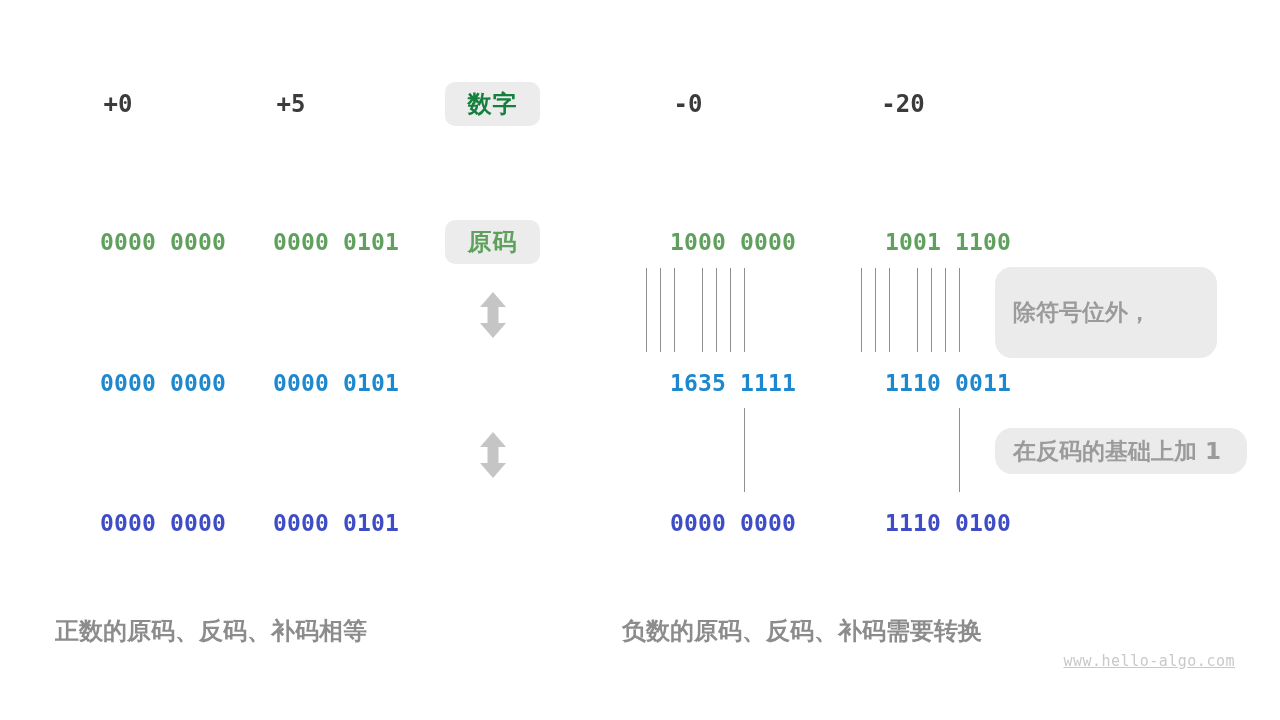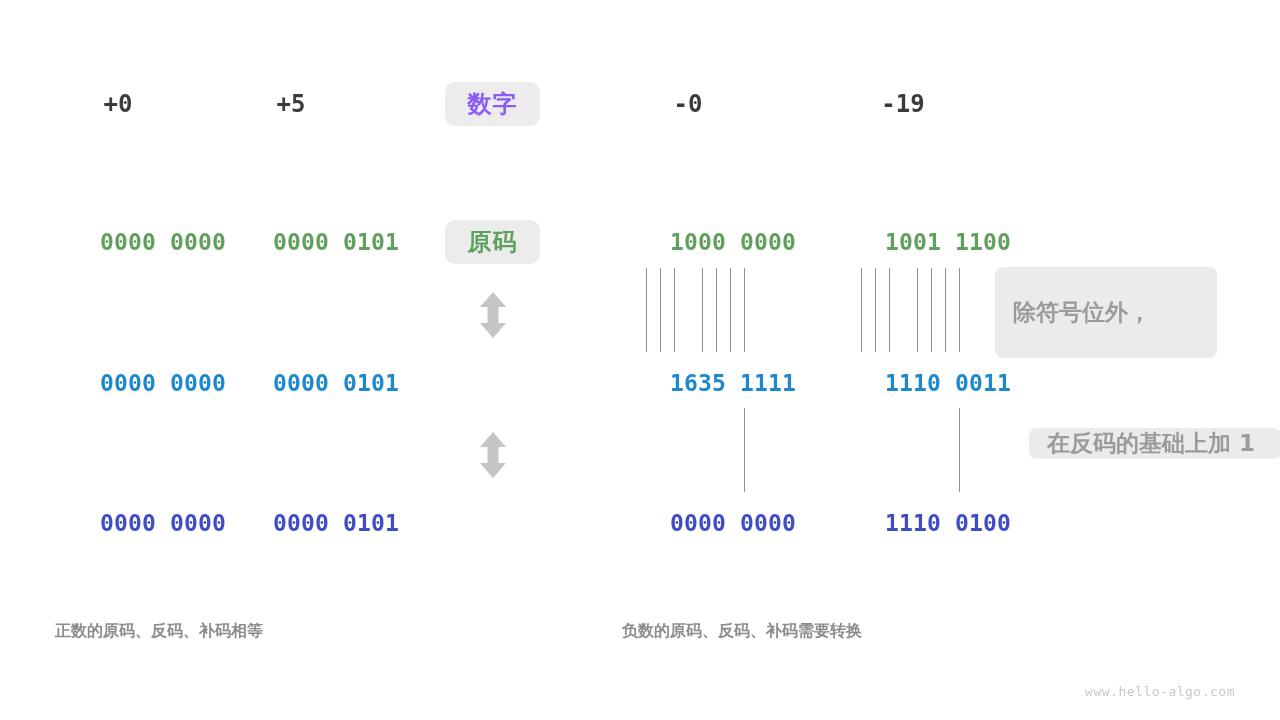--- a/index.html
+++ b/index.html
@@ -36,48 +36,48 @@
   .tick {
     position:absolute; width:1px; background:#909090;
   }
 
   
   .updown-arrow { position:absolute; width:26px; height:46px; }
   .updown-arrow svg { display:block; }
 
   
   .annot {
-    position:absolute; background:#ebebeb; border-radius:8px;
+    position:absolute; background:#ebebeb; border-radius:17px;
     color:#9b9b9b; font-weight:bold; font-size:23px;
     display:flex; flex-direction:column; justify-content:center;
     padding:0 18px; box-sizing:border-box; line-height:37px;
     white-space:nowrap;
   }
 
   
   .caption {
     position:absolute; top:616px; height:30px; line-height:30px;
-    font-size:16px; font-weight:bold; color:#8c8c8c; white-space:nowrap;
+    font-size:24px; font-weight:bold; color:#8c8c8c; white-space:nowrap;
   }
 
   .footer {
-    position:absolute; right:45px; top:684px; font-size:13px;
-    color:#c9c9c9; letter-spacing:0.5px;
+    position:absolute; right:45px; top:652px; font-size:15px;
+    color:#c9c9c9; letter-spacing:0.5px;text-decoration:underline;
   }
 </style>
 </head>
 <body>
 
 <div class="canvas">
 
   <div class="num-label mono" style="left:55px">+0</div>
   <div class="num-label mono" style="left:228px">+5</div>
-  <div class="badge" style="top:82px; color:#8b5cf6">数字</div>
+  <div class="badge" style="top:82px; color:#15803d">数字</div>
   <div class="num-label mono" style="left:625px">-0</div>
-  <div class="num-label mono" style="left:840px">-19</div>
+  <div class="num-label mono" style="left:840px">-20</div>
 
   <div class="bin mono c-green" style="left:55px;  top:228px">0000 0000</div>
   <div class="bin mono c-green" style="left:228px; top:228px">0000 0101</div>
   <div class="badge c-green" style="top:220px">原码</div>
   <div class="bin mono c-green" style="left:625px; top:228px">1000 0000</div>
   <div class="bin mono c-green" style="left:840px; top:228px">1001 1100</div>
 
   <div class="tick" style="left:646px; top:268px; height:84px"></div>
   <div class="tick" style="left:660px; top:268px; height:84px"></div>
   <div class="tick" style="left:674px; top:268px; height:84px"></div>
@@ -114,20 +114,20 @@
   </div>
 
   <div class="bin mono c-indigo" style="left:55px;  top:509px">0000 0000</div>
   <div class="bin mono c-indigo" style="left:228px; top:509px">0000 0101</div>
   <div class="bin mono c-indigo" style="left:625px; top:509px">0000 0000</div>
   <div class="bin mono c-indigo" style="left:840px; top:509px">1110 0100</div>
 
   <div class="annot" style="left:995px; top:267px; width:222px; height:91px">
     <div>除符号位外，</div>
   </div>
-  <div class="annot" style="left:1029px; top:428px; width:252px; height:31px">在反码的基础上加 1</div>
+  <div class="annot" style="left:995px; top:428px; width:252px; height:46px">在反码的基础上加 1</div>
 
   <div class="caption" style="left:55px">正数的原码、反码、补码相等</div>
   <div class="caption" style="left:622px">负数的原码、反码、补码需要转换</div>
 
   <div class="footer mono" style="font-weight:normal">www.hello-algo.com</div>
 
 </div>
 
 </body></html>

